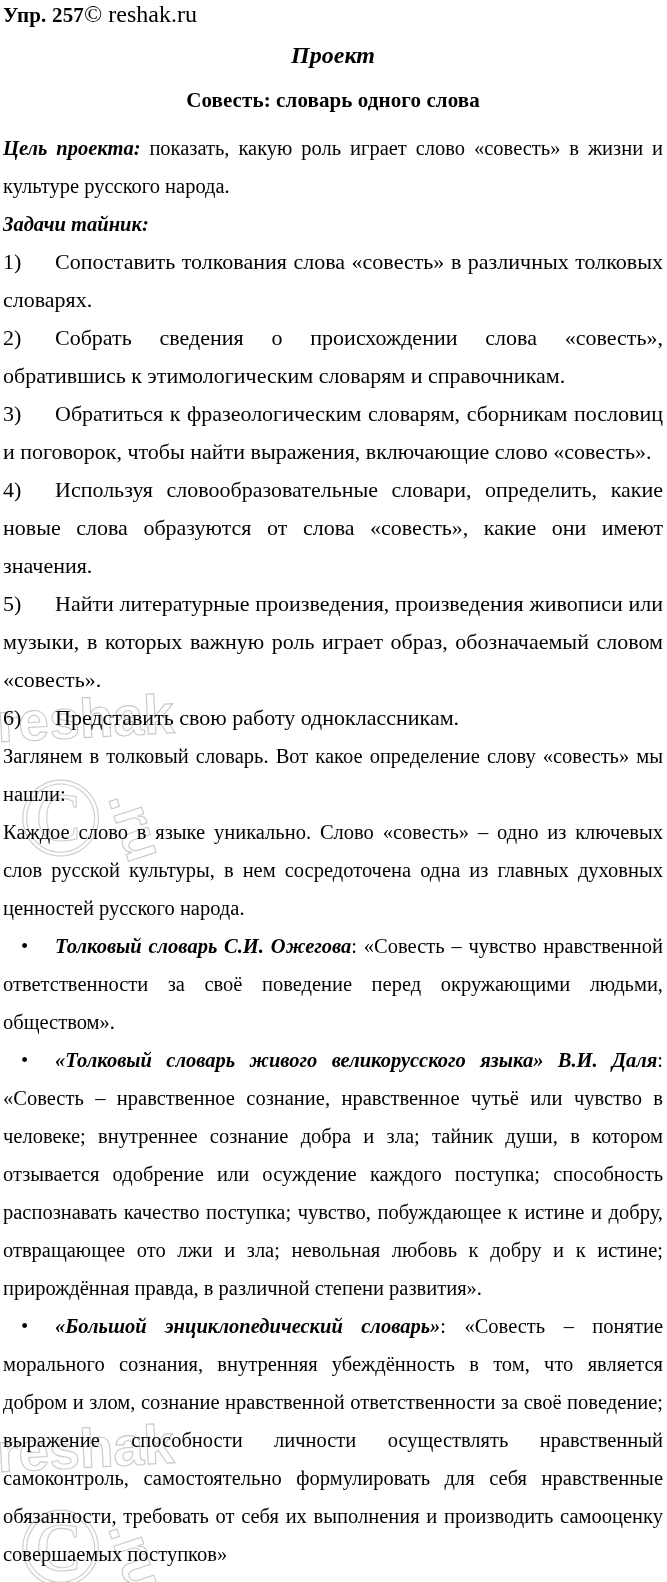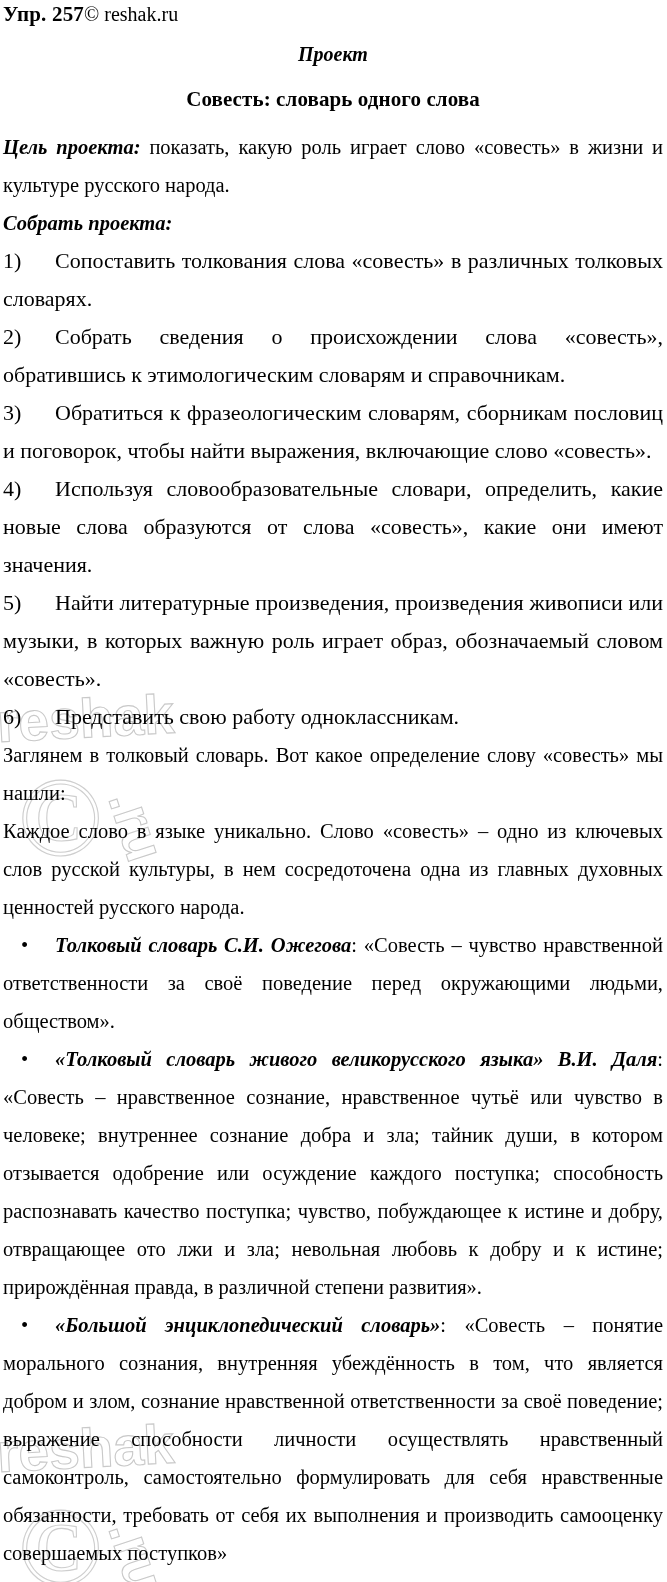--- a/index.html
+++ b/index.html
@@ -62,30 +62,30 @@
     font-size: 21px;
     line-height: 26px;
     padding-top: 1px;
   }
   .exercise-number {
     font-weight: 700;
     letter-spacing: 0.2px;
   }
   .site-credit {
     font-weight: 400;
-    font-size: 20px;
+    font-size: 24px;
     padding-right: 2px;
   }
 
   
   .doc-title {
     text-align: center;
     font-weight: 700;
     font-style: italic;
-    font-size: 20px;
+    font-size: 24px;
     line-height: 30px;
     margin-top: 12px;
   }
   .doc-subtitle {
     text-align: center;
     font-weight: 700;
     font-size: 21px;
     line-height: 30px;
     margin-top: 15px;
     letter-spacing: 0.1px;
@@ -172,21 +172,21 @@
     <div class="header-row">
       <span class="exercise-number">Упр. 257</span>
       <span class="site-credit">© reshak.ru</span>
     </div>
 
     <div class="doc-title">Проект</div>
     <div class="doc-subtitle">Совесть: словарь одного слова</div>
 
     <p class="para first-goal"><span class="lbl-bi">Цель проекта:</span><span> показать, какую роль играет слово «совесть» в жизни и культуре русского народа.</span></p>
 
-    <p class="section-label">Собрать проекта:</p>
+    <p class="section-label">Задачи тайник:</p>
 
     <p class="num-item"><span class="marker">1)</span><span>Сопоставить толкования слова «совесть» в различных толковых словарях.</span></p>
     <p class="num-item"><span class="marker">2)</span><span>Собрать сведения о происхождении слова «совесть», обратившись к этимологическим словарям и справочникам.</span></p>
     <p class="num-item"><span class="marker">3)</span><span>Обратиться к фразеологическим словарям, сборникам пословиц и поговорок, чтобы найти выражения, включающие слово «совесть».</span></p>
     <p class="num-item"><span class="marker">4)</span><span>Используя словообразовательные словари, определить, какие новые слова образуются от слова «совесть», какие они имеют значения.</span></p>
     <p class="num-item"><span class="marker">5)</span><span>Найти литературные произведения, произведения живописи или музыки, в которых важную роль играет образ, обозначаемый словом «совесть».</span></p>
     <p class="num-item"><span class="marker">6)</span><span>Представить свою работу одноклассникам.</span></p>
 
     <p class="para">Заглянем в толковый словарь. Вот какое определение слову «совесть» мы нашли:</p>
     <p class="para">Каждое слово в языке уникально. Слово «совесть» – одно из ключевых слов русской культуры, в нем сосредоточена одна из главных духовных ценностей русского народа.</p>

